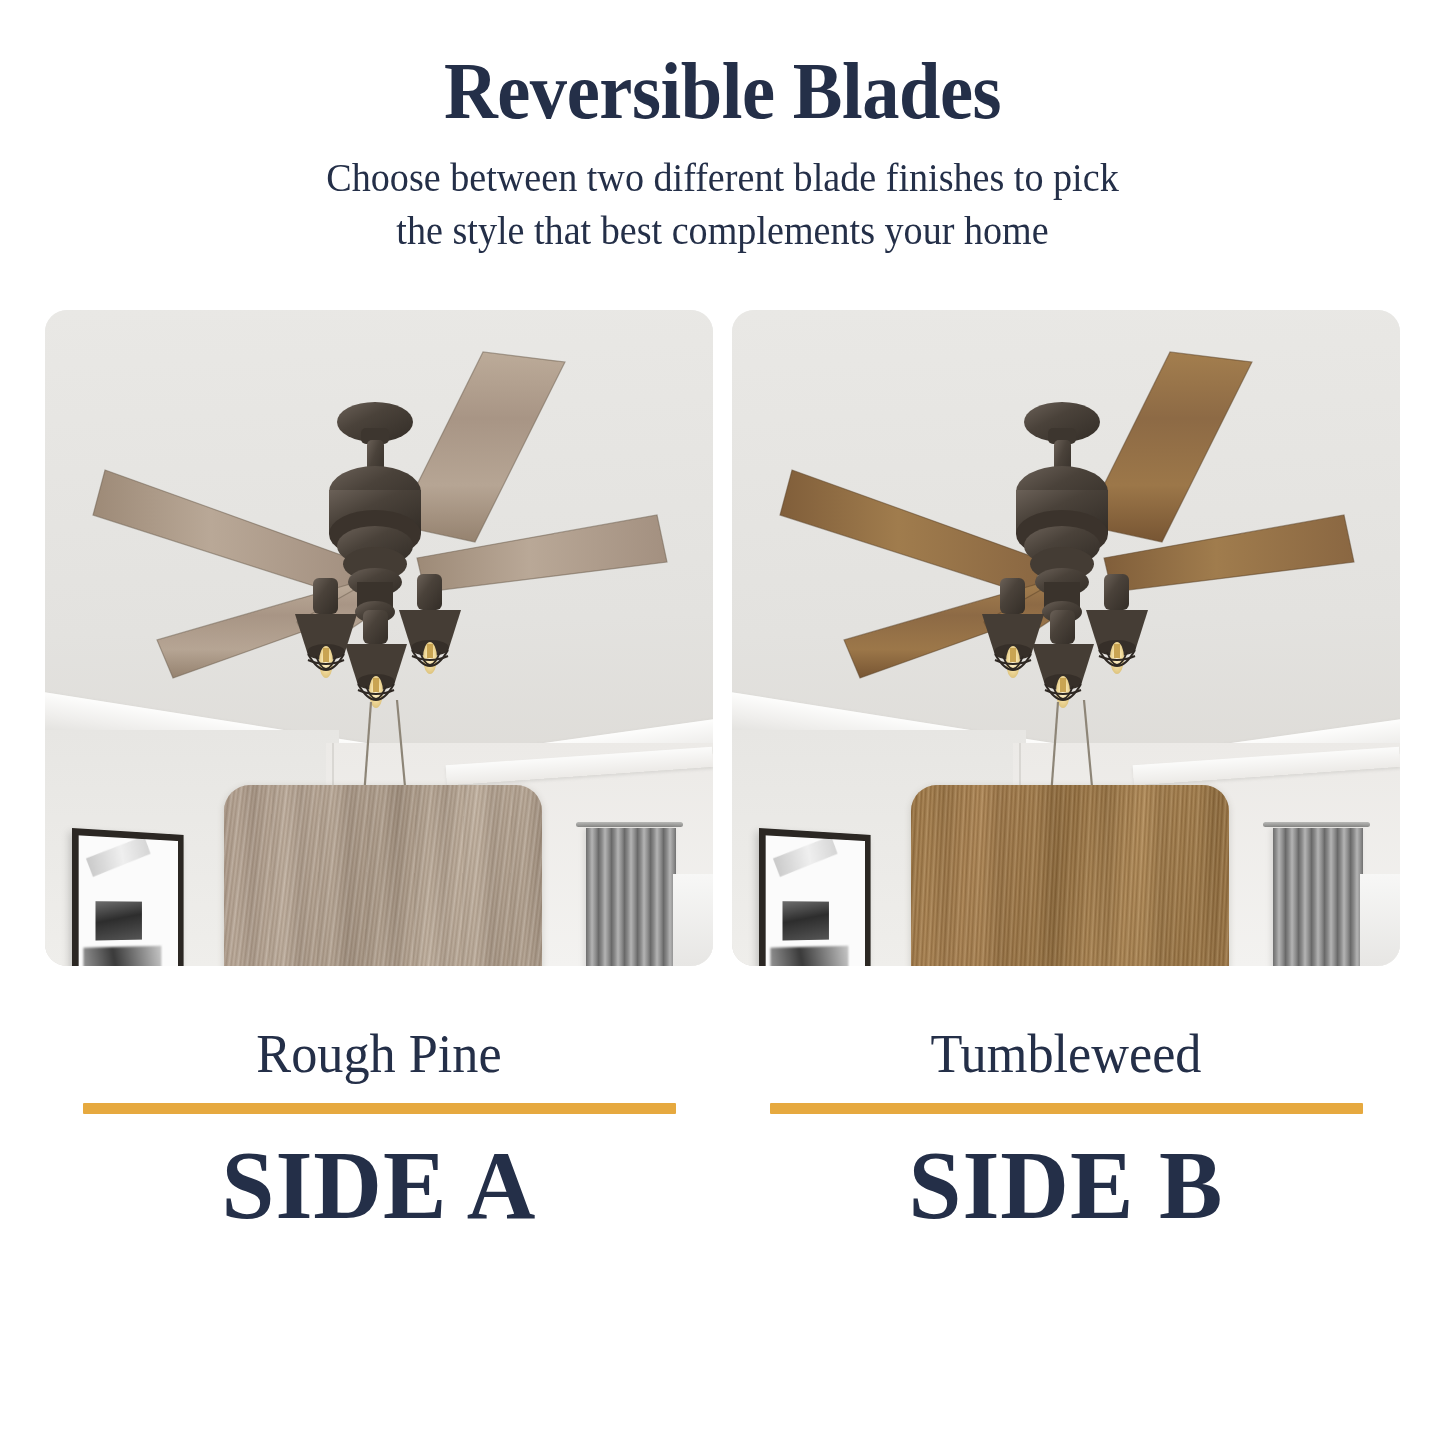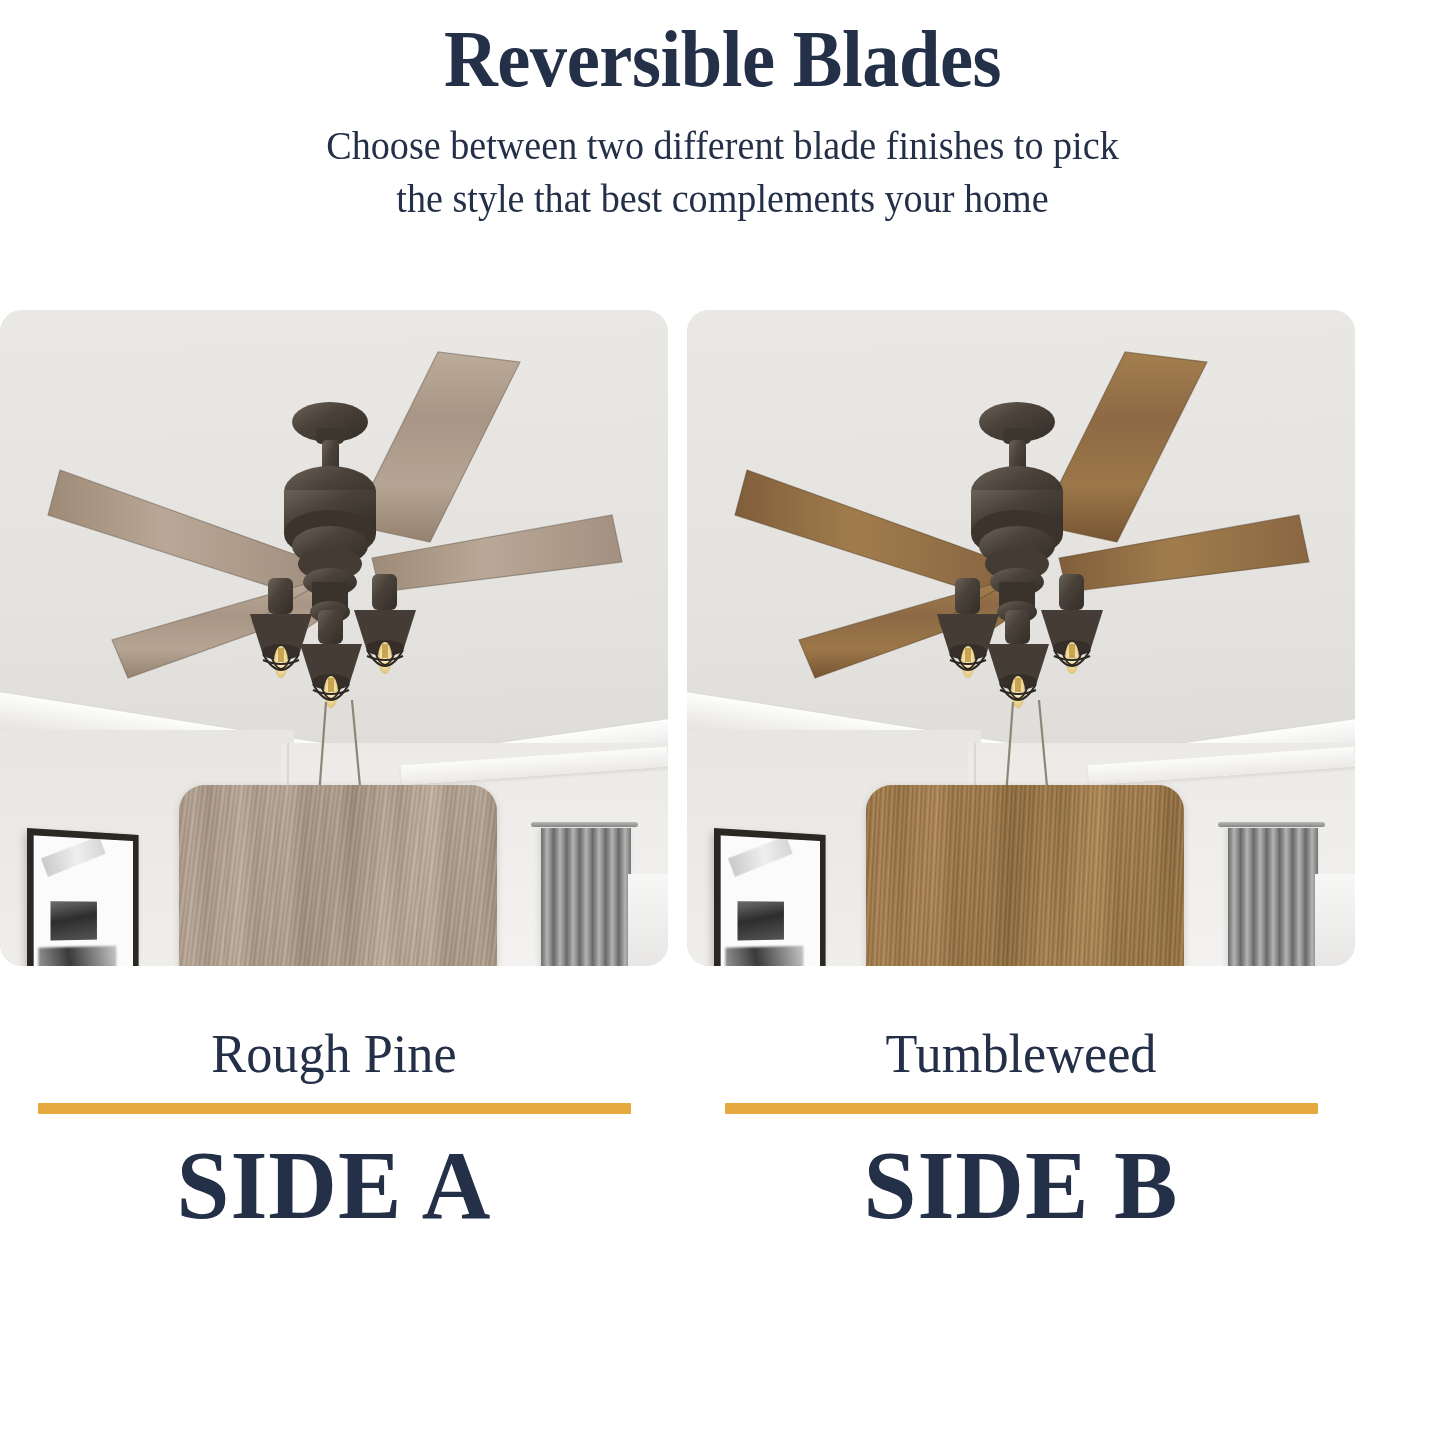--- a/index.html
+++ b/index.html
@@ -7,21 +7,21 @@
   html,body { background:#ffffff; }
   body {
     width:1445px; height:1445px;
     font-family:"Liberation Serif", serif;
     color:#242f48;
     overflow:hidden;
     position:relative;
   }
 
   
-  .header { width:100%; padding-top:20px; text-align:center; }
+  .header { width:100%; padding-top:52px; text-align:center; }
   .page-title {
     font-family:"Liberation Serif", serif;
     font-weight:bold;
     font-size:81px;
     line-height:0.98;
     letter-spacing:-0.5px;
     color:#242f48;
     transform:scaleX(0.92);
   }
   .subtitle {
@@ -33,21 +33,21 @@
     transform:scaleX(0.93);
     font-weight:400;
   }
 
   
   .columns {
     position:absolute;
     top:310px; left:0;
     width:1445px;
     display:flex;
-    justify-content:flex-start;
+    justify-content:center;
     gap:19px;
   }
   .column { width:668px; position:relative; }
 
   
   .photo {
     position:relative;
     width:668px; height:656px;
     border-radius:22px;
     overflow:hidden;

